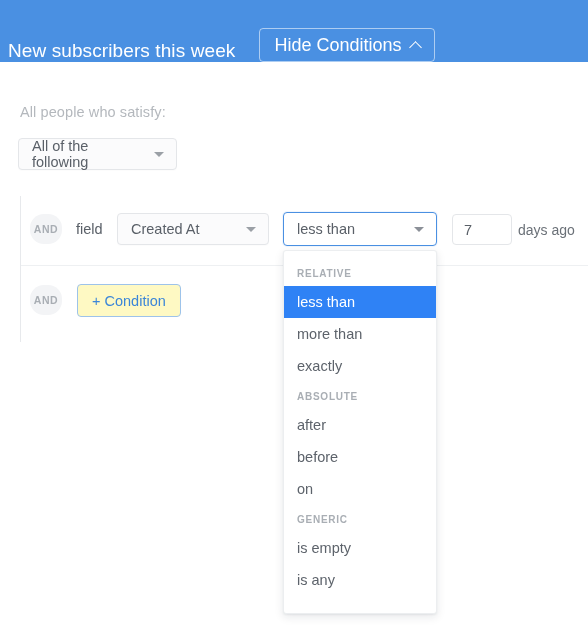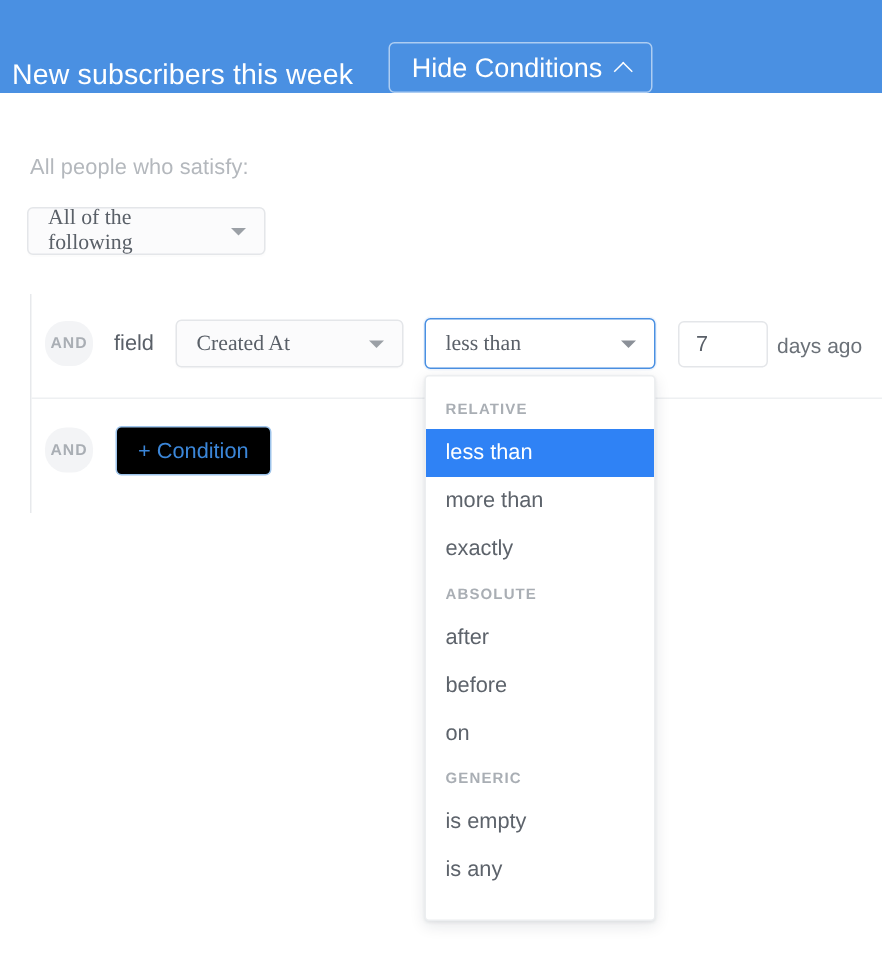--- a/index.html
+++ b/index.html
@@ -98,21 +98,20 @@
     align-items: center;
     background: #fbfbfc;
     border: 1px solid #e4e6e9;
     border-radius: 4px;
     font-size: 14.5px;
     color: #5a6068;
     cursor: pointer;
     padding-left: 13px;
     padding-right: 30px;
     box-shadow: 0 1px 1px rgba(0,0,0,0.015);
-    font-family: Liberation Serif, serif;
   }
   .sel .caret {
     position: absolute;
     right: 12px;
     top: 50%;
     margin-top: -2px;
     width: 0; height: 0;
     border-left: 5px solid transparent;
     border-right: 5px solid transparent;
     border-top: 5.5px solid #9ba0a6;
@@ -211,21 +210,21 @@
     font-size: 14px;
     color: #6b7178;
   }
 
   .add-condition-btn {
     position: absolute;
     left: 77px;
     top: 196px;
     height: 33px;
     padding: 0 14px;
-    background: #000000;
+    background: #fef9c3;
     border: 1px solid #9dc3ea;
     border-radius: 4px;
     color: #3b86d8;
     font-size: 14.5px;
     font-family: inherit;
     cursor: pointer;
     display: flex;
     align-items: center;
     white-space: nowrap;
   }

